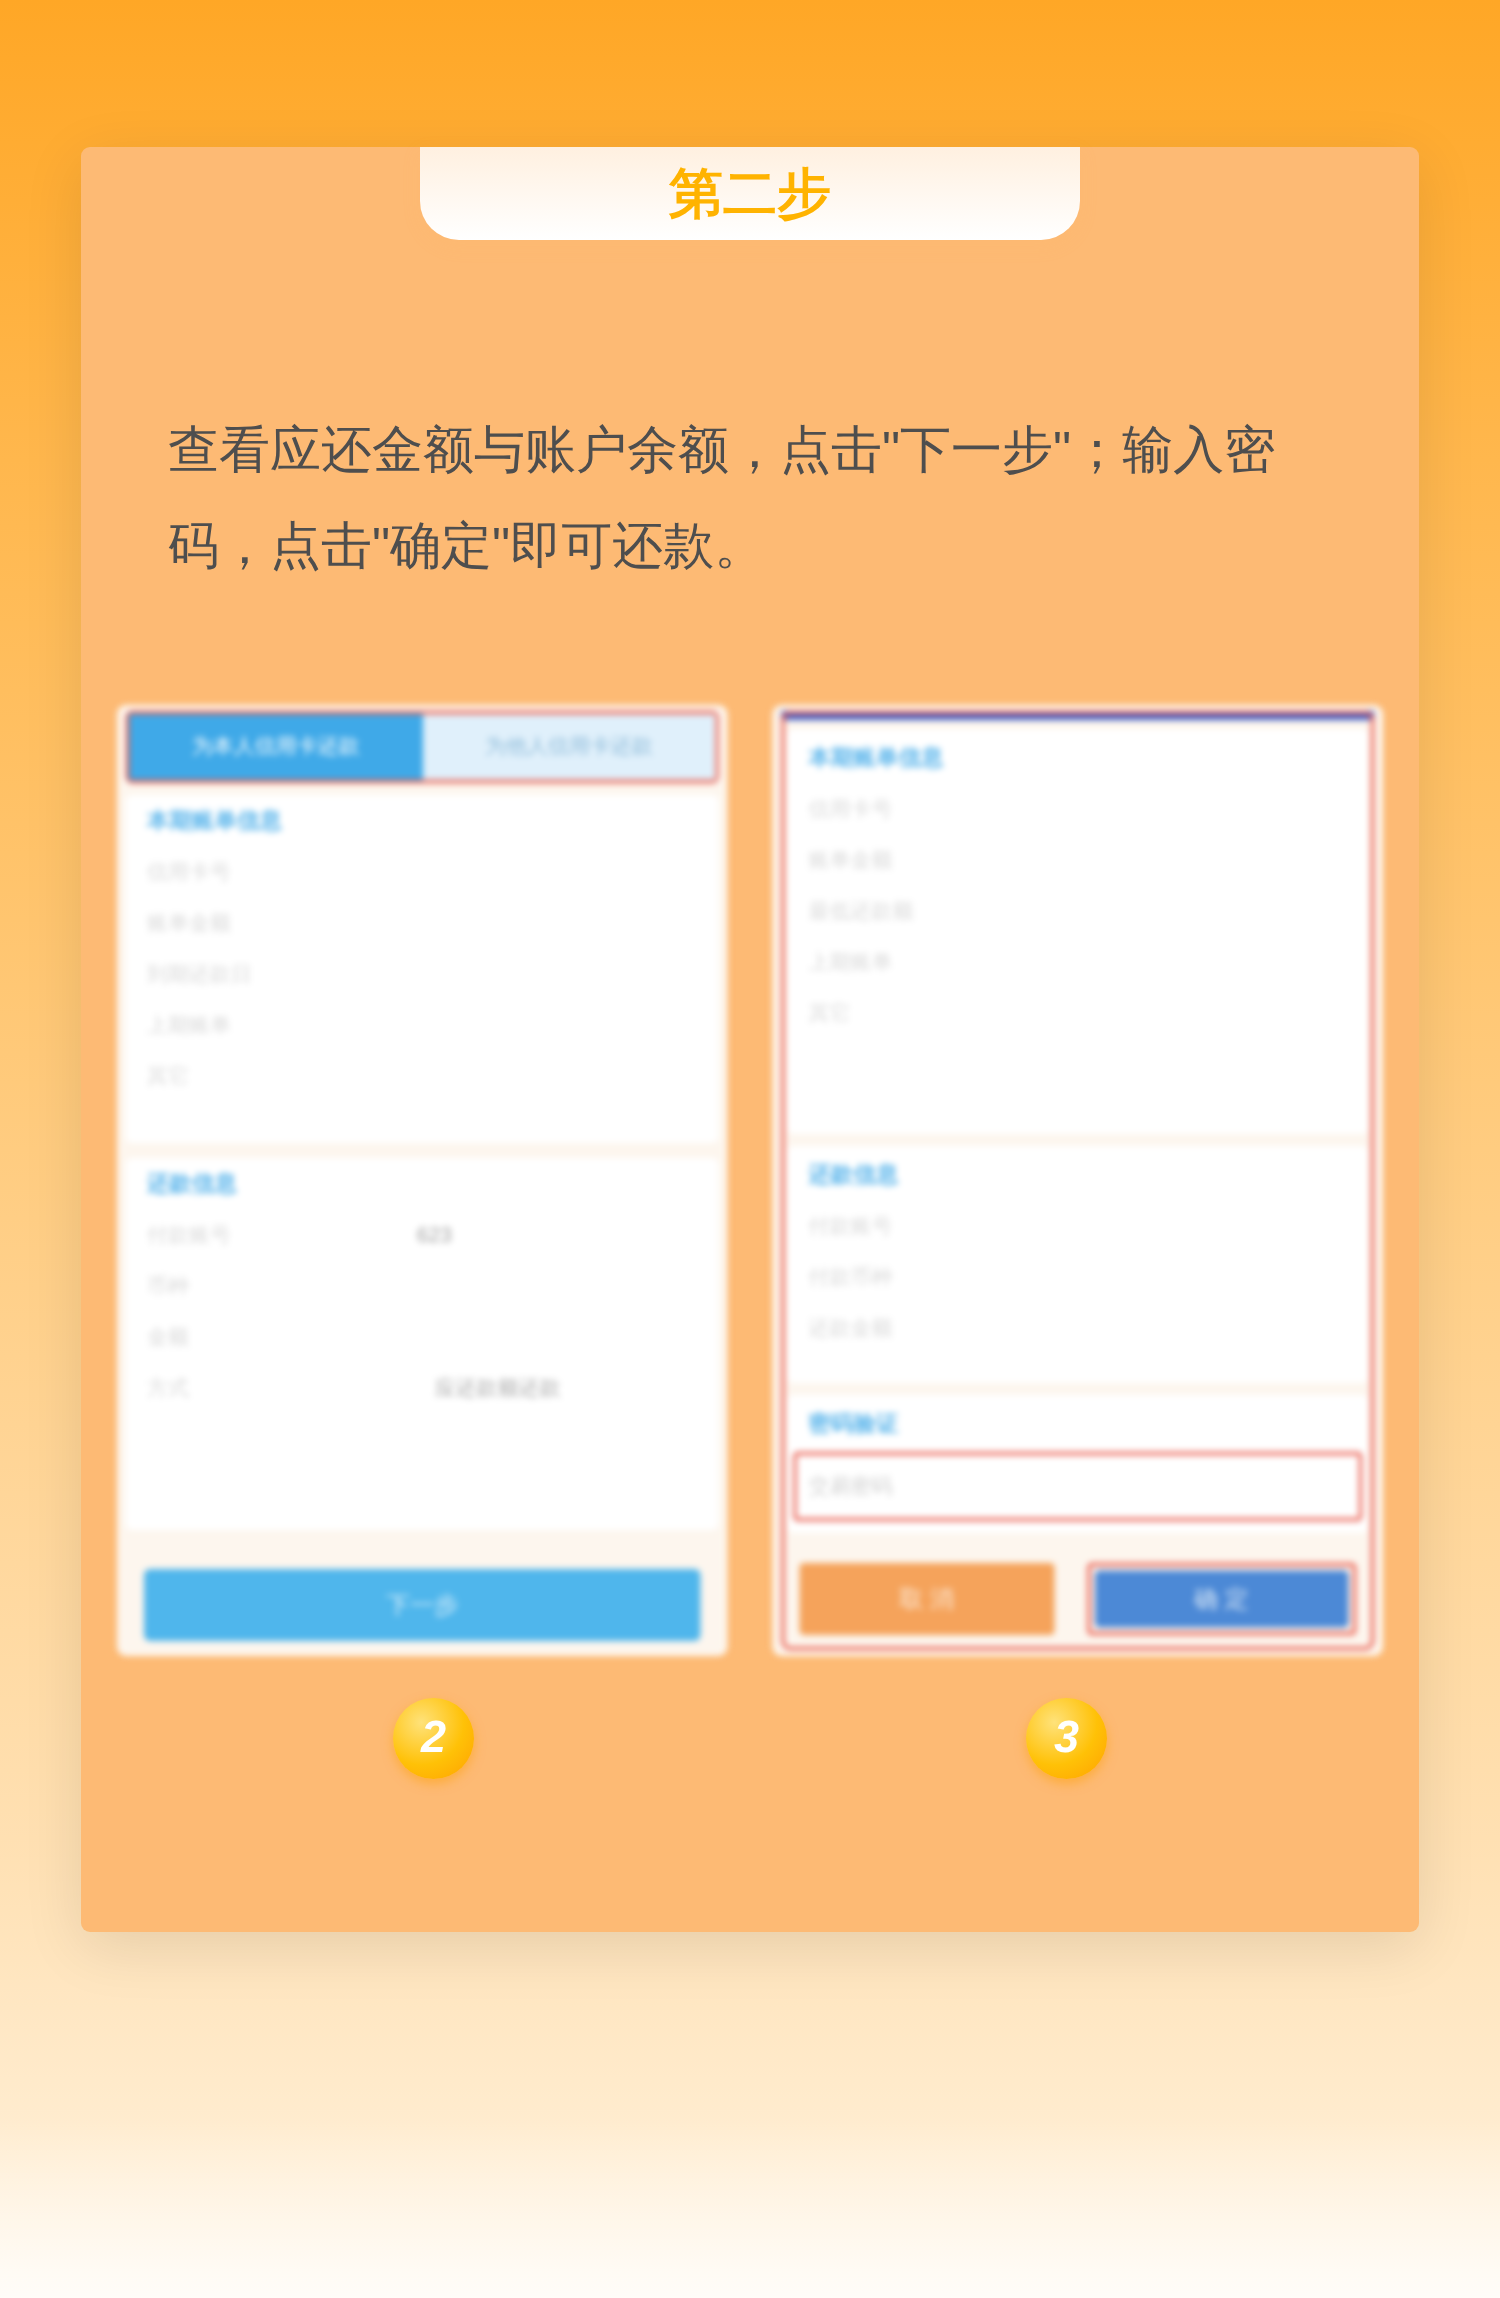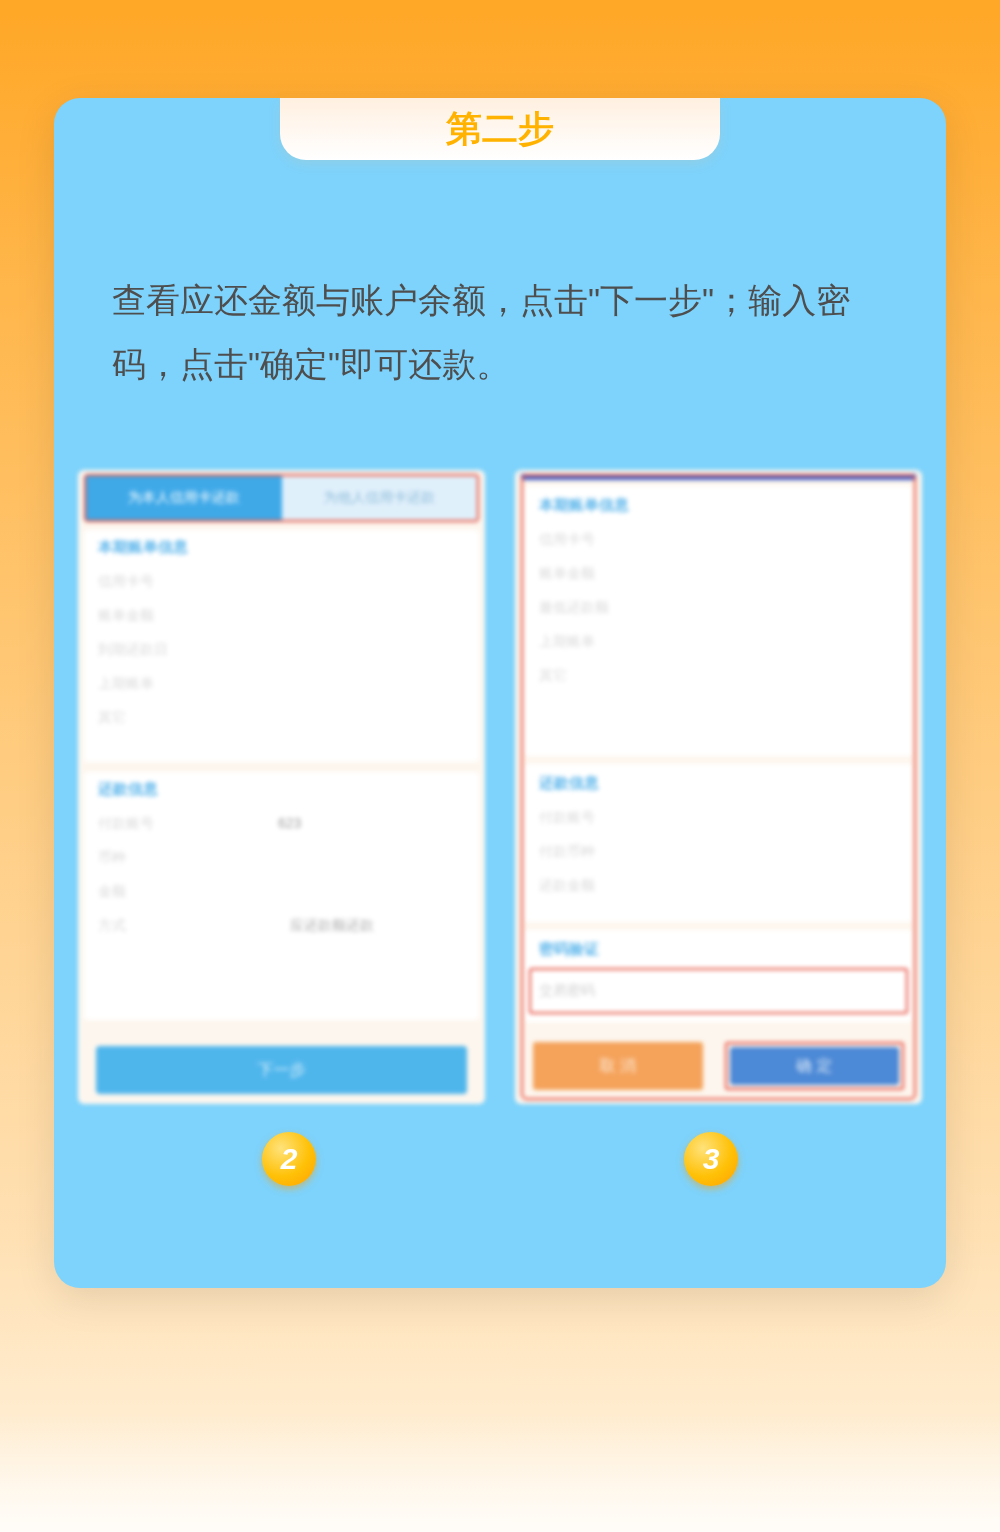--- a/index.html
+++ b/index.html
@@ -10,22 +10,22 @@
       font-family: -apple-system, "PingFang SC", "Microsoft YaHei", sans-serif;
       position: relative;
       overflow: hidden;
     }
     .card {
       position: absolute;
       top: 98px;
       left: 54px;
       right: 54px;
       bottom: 244px;
-      background: #7dd3fc;
-      border-radius: 26px;
+      background: #fdba74;
+      border-radius: 6px;
       box-shadow: 0 10px 40px rgba(0,0,0,0.1);
     }
     .step-tab {
       position: absolute;
       top: 0;
       left: 50%;
       transform: translateX(-50%);
       width: 440px;
       height: 62px;
       background: linear-gradient(180deg, #FFF0E0 0%, #FFFFFF 100%);

